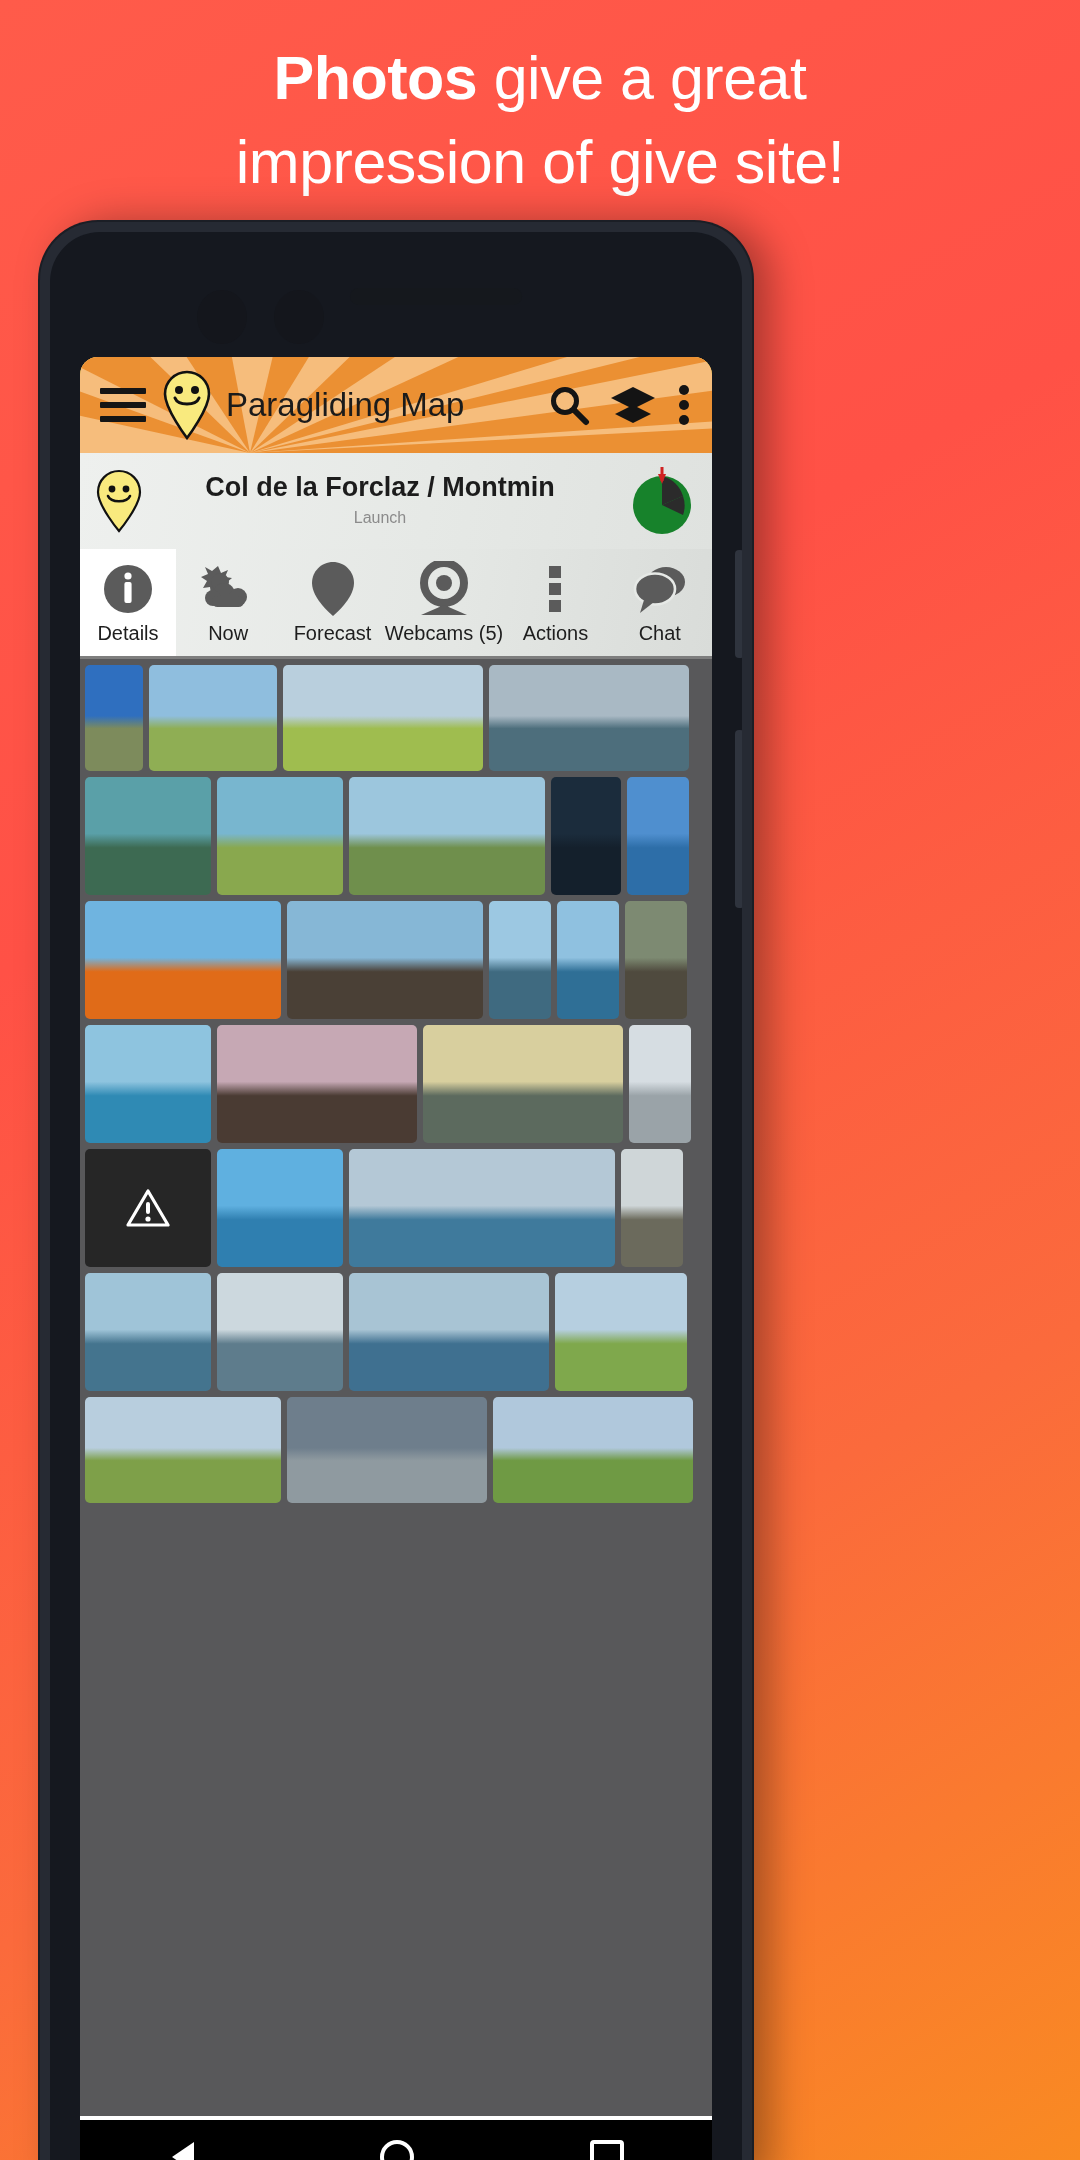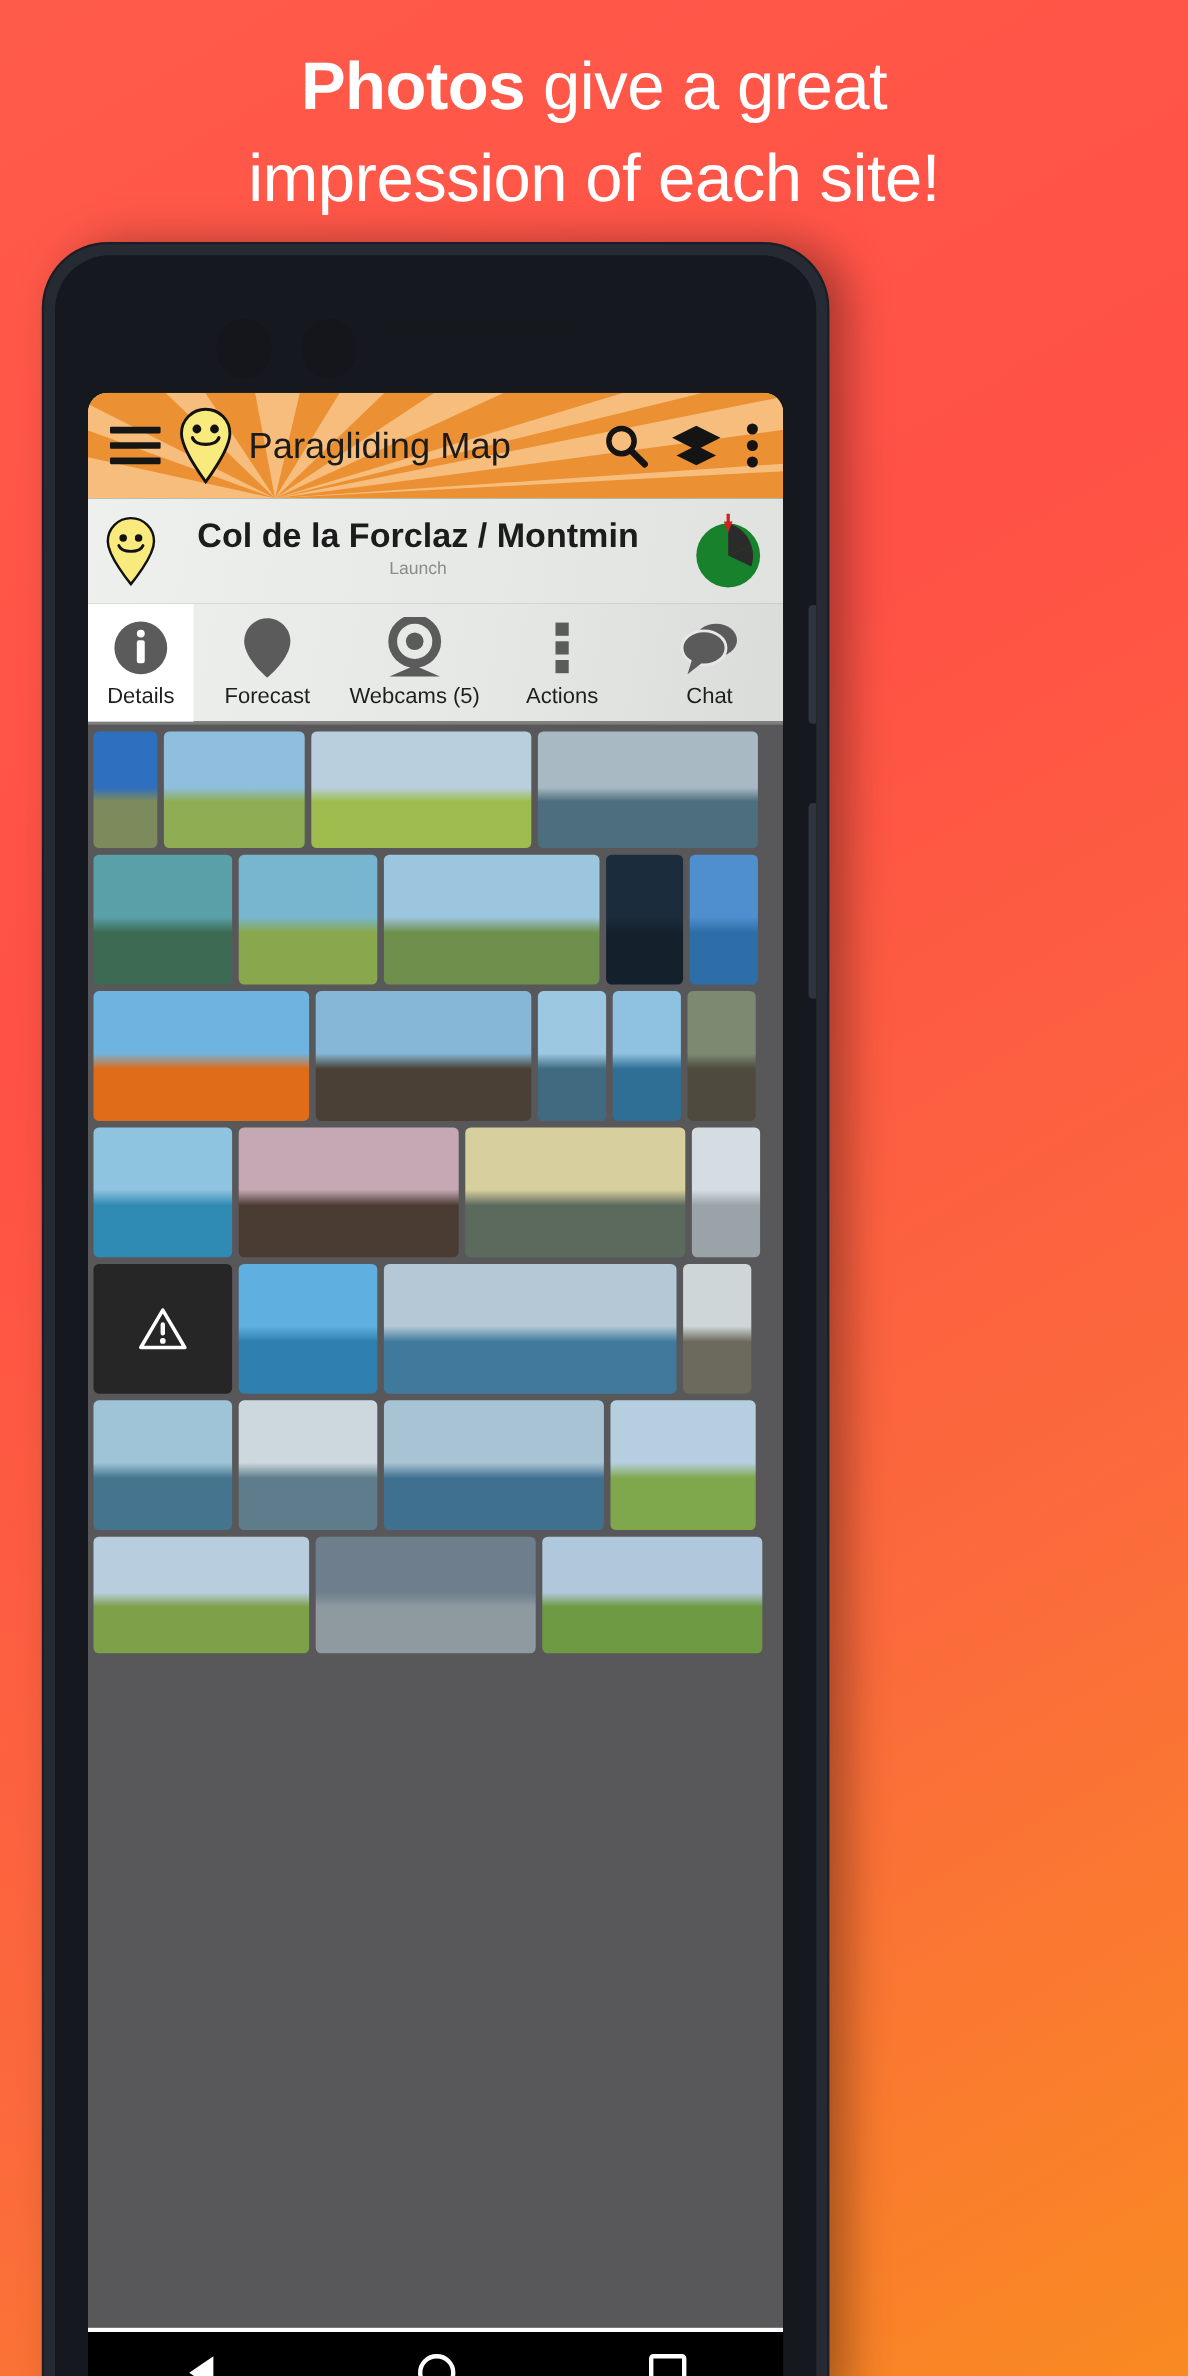--- a/index.html
+++ b/index.html
@@ -72,21 +72,21 @@
   .tb-icon { flex: none; margin-left: 20px; }
 
   
   .site-header {
     position: relative; height: 96px; width: 632px;
     background: linear-gradient(100deg,#eef0ee 0%,#e6e9e6 55%,#dfe2df 100%);
     display: flex; align-items: center; padding: 0 14px;
   }
   .site-pin { width: 50px; height: 64px; flex: none; }
   .site-text { flex: 1; text-align: center; margin-left: -10px; }
-  .site-name { font-size: 31px; font-weight: 700; color: #1c1c1c; line-height: 34px; }
+  .site-name { font-size: 27px; font-weight: 700; color: #1c1c1c; line-height: 34px; }
   .site-type { font-size: 16px; color: #8b8b8b; line-height: 28px; }
   .windrose { width: 72px; height: 72px; flex: none; }
 
   
   .tabs {
     display: flex; height: 110px; width: 632px;
     background: linear-gradient(100deg,#eef0ee 0%,#e4e7e4 60%,#d9dcd9 100%);
     border-bottom: 3px solid #7e7e7e;
   }
   .tab { flex: 1 1 0; display: flex; flex-direction: column; align-items: center; justify-content: center; gap: 4px; }
@@ -108,21 +108,21 @@
     width: 632px; height: 78px; background: #000;
     display: flex; align-items: center; justify-content: space-around;
     border-top: 4px solid #ffffff;
   }
 </style>
 </head>
 <body>
 
 <div class="headline">
   <div><b>Photos</b><span> give a great</span></div>
-  <div>impression of each site!</div>
+  <div>impression of give site!</div>
 </div>
 
 <div class="phone">
   <div class="phone-inner">
 
     <div class="speaker-grille"></div>
     <div class="cam1"></div>
     <div class="cam2"></div>
 
     <div class="screen">
@@ -197,20 +197,35 @@
           <div class="ticon">
             <svg width="52" height="52" viewBox="0 0 52 52">
               <circle cx="26" cy="26" r="24" fill="#5b5b5b"></circle>
               <circle cx="26" cy="13" r="3.6" fill="#fff"></circle>
               <rect x="22.4" y="19" width="7.2" height="21" rx="2" fill="#fff"></rect>
             </svg>
           </div>
           <div class="tlabel">Details</div>
         </div>
 
+        <div class="tab">
+          <div class="ticon">
+            <svg width="56" height="50" viewBox="0 0 56 50">
+              <g fill="#5b5b5b">
+                <polygon points="18,2 21,9 28,6 25,13 32,14 26,19 31,25 23,24 22,32 17,26 11,31 10,23 3,24 7,17 1,13 8,10 5,3 12,7"></polygon>
+                <circle cx="20" cy="18" r="9"></circle>
+                <circle cx="24" cy="30" r="11"></circle>
+                <circle cx="38" cy="33" r="9"></circle>
+                <circle cx="13" cy="34" r="8"></circle>
+                <rect x="12" y="32" width="32" height="11" rx="5.5"></rect>
+              </g>
+            </svg>
+          </div>
+          <div class="tlabel">Now</div>
+        </div>
 
         <div class="tab">
           <div class="ticon">
             <svg width="44" height="56" viewBox="0 0 44 56">
               <path d="M22 1C10.4 1 1 10.4 1 22c0 16 21 33 21 33s21-17 21-33C43 10.4 33.6 1 22 1z" fill="#5b5b5b"></path>
             </svg>
           </div>
           <div class="tlabel">Forecast</div>
         </div>
 

